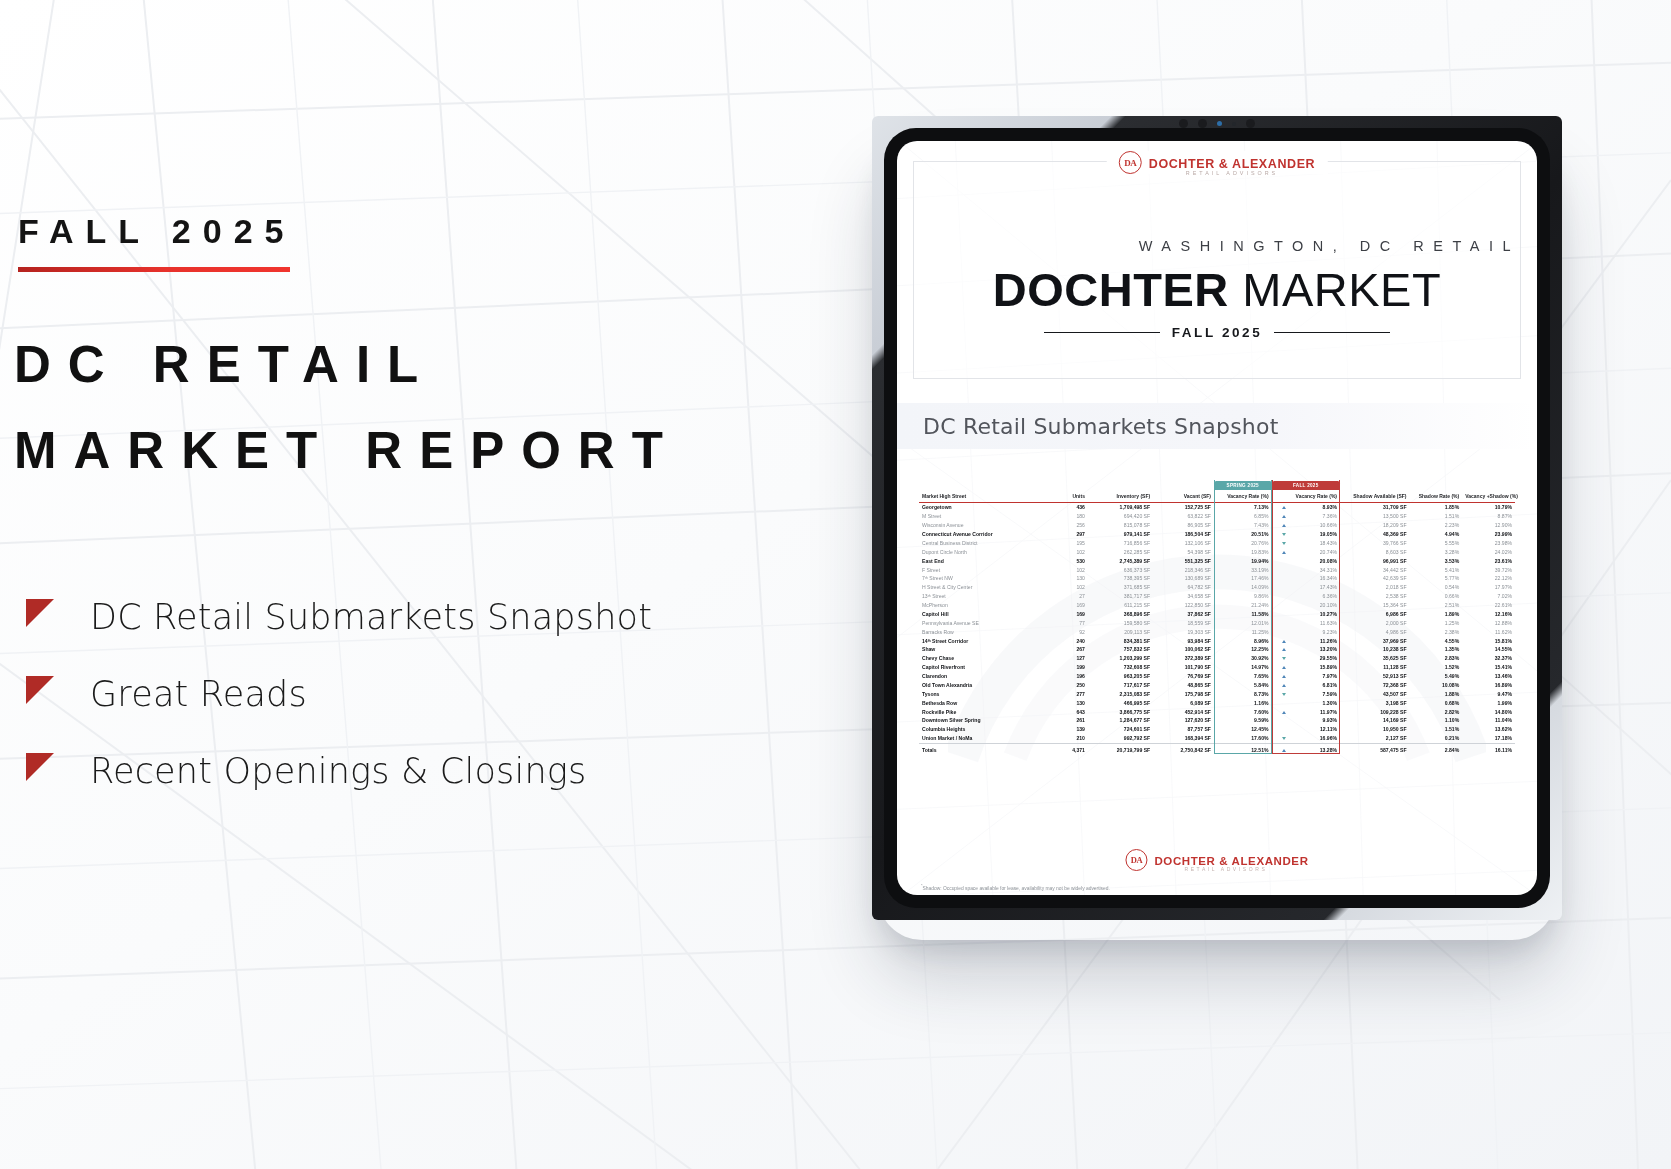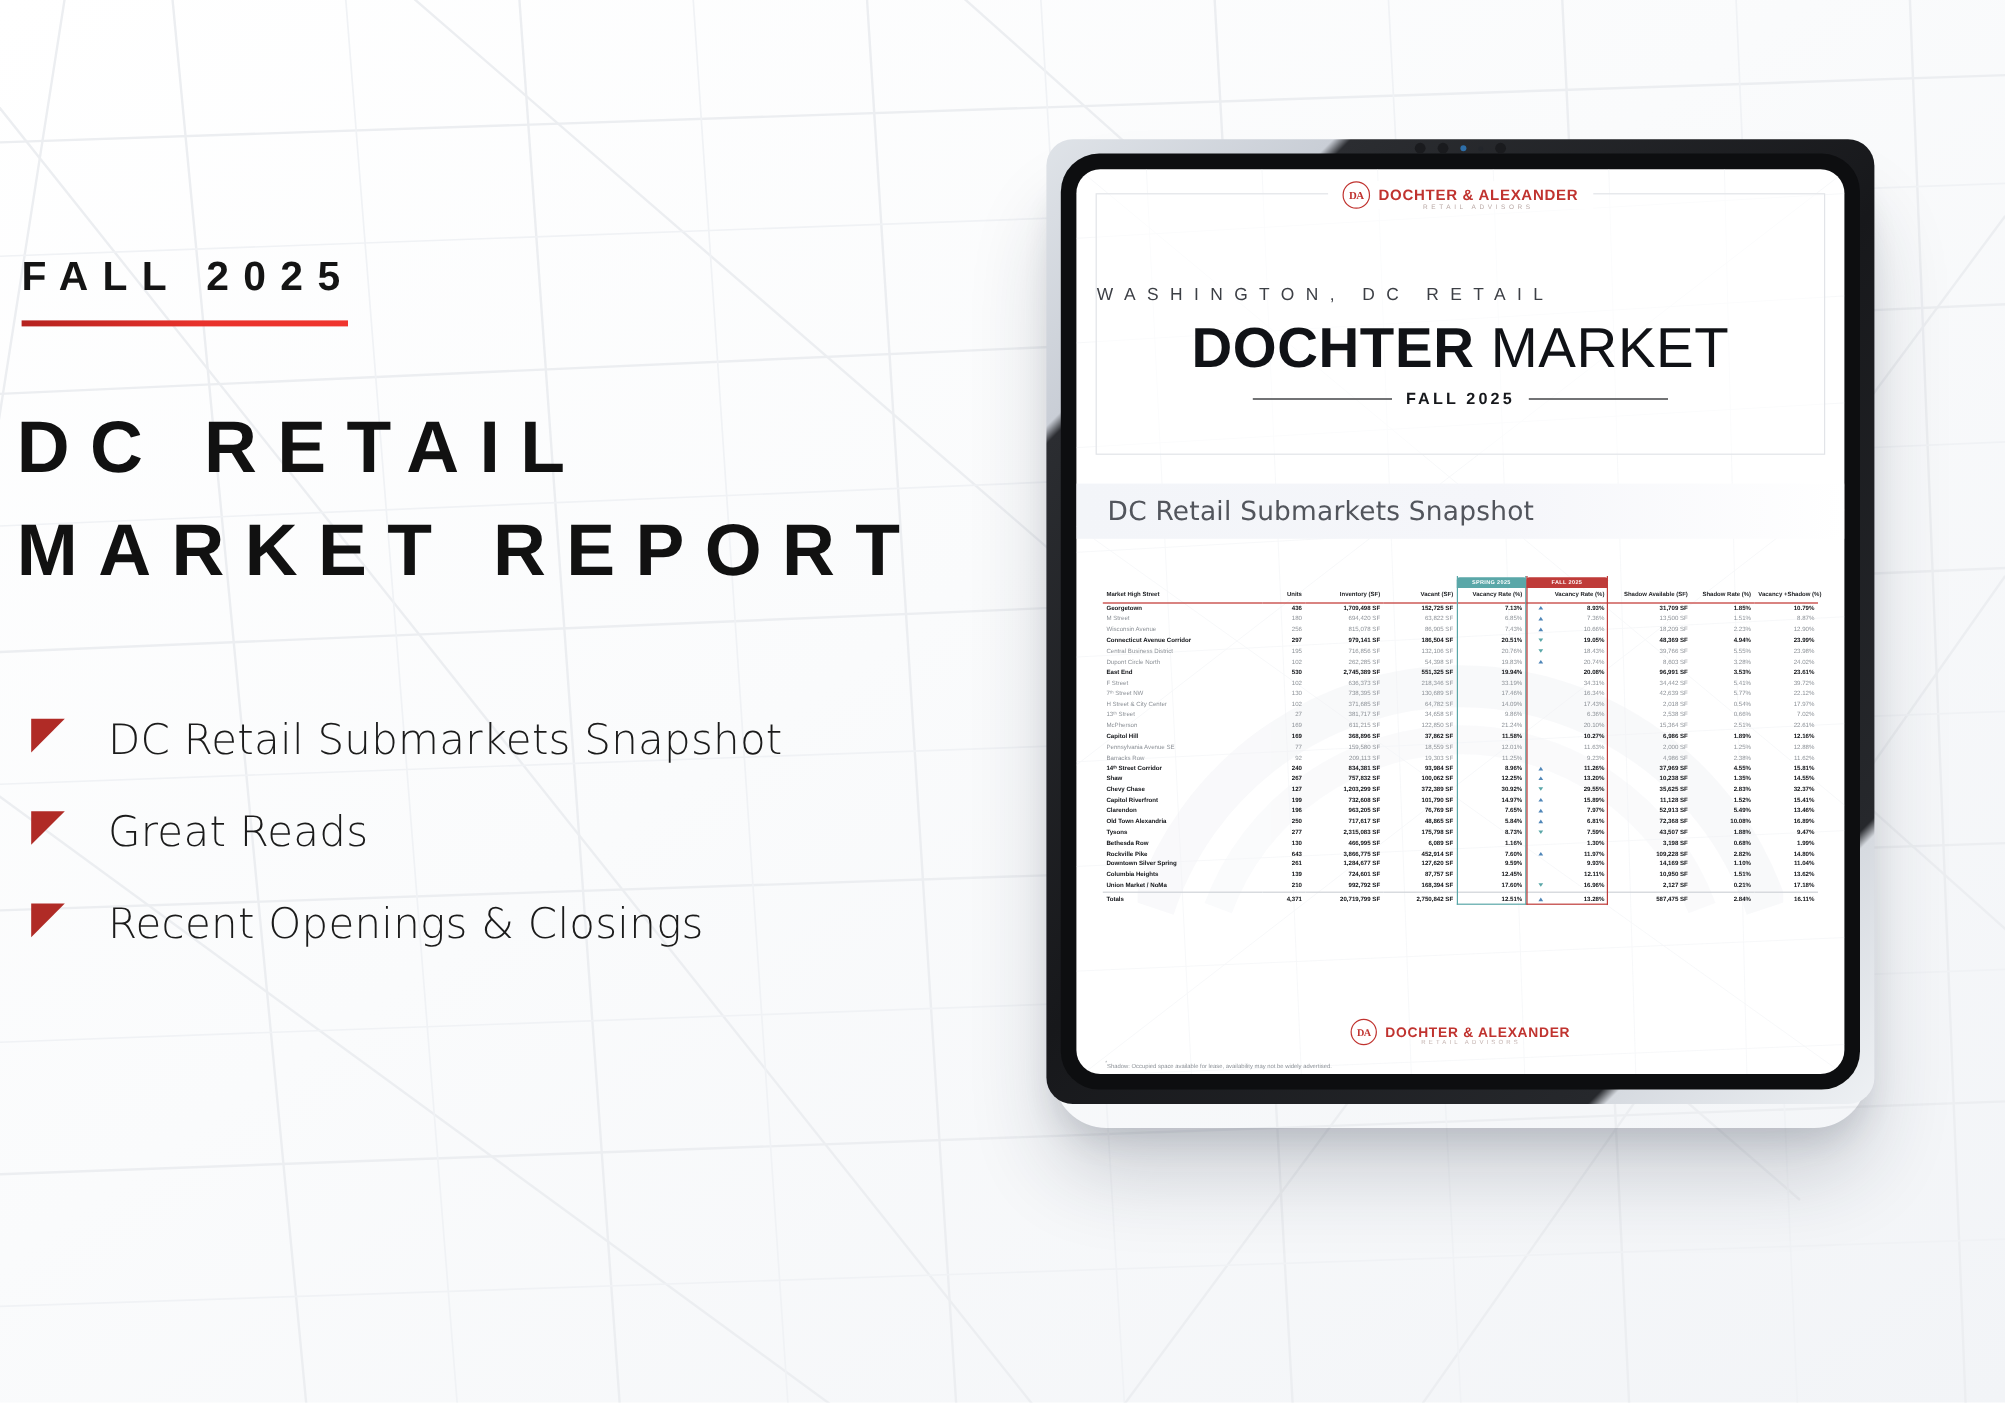--- a/index.html
+++ b/index.html
@@ -34,21 +34,21 @@
   }
   #kicker-rule {
     position:absolute; left:18px; top:267px;
     width:272px; height:5px;
     background:linear-gradient(90deg,#b5231f 0%, #e8322c 55%, #f0352e 100%);
   }
 
   #main-title {
     position:absolute; left:14px; top:288px;
     width:820px;
-    font-size:61px; font-weight:700; letter-spacing:17px;
+    font-size:51px; font-weight:700; letter-spacing:17px;
     line-height:86px; color:#111111;
     white-space:pre-line;
   }
 
   #bullets {
     position:absolute; left:20px; top:578px;
     width:820px;
   }
   .bullet-row {
     display:flex; align-items:center;
@@ -74,21 +74,21 @@
     width:700px; height:812px;
   }
   #tablet-shadow {
     position:absolute; left:10px; top:28px; width:678px; height:800px;
     border-radius:44px;
     box-shadow:0 36px 70px rgba(30,40,60,0.20), 0 10px 26px rgba(30,40,60,0.12);
   }
   #tablet-body {
     position:absolute; left:4px; top:4px;
     width:690px; height:804px;
-    border-radius:22px;
+    border-radius:6px;
     background:linear-gradient(135deg,#dfe3e8 0%, #c9ced6 16%, #2b2d31 17%, #17181b 50%, #26282c 84%, #d6dae0 85%, #eef1f4 100%);
     padding:12px;
   }
   #tablet-bezel {
     width:100%; height:100%;
     border-radius:32px;
     background:#0d0e10;
     padding:13px 13px 13px 13px;
     position:relative;
   }
@@ -132,21 +132,21 @@
   #brand-name {
     font-size:12.5px; font-weight:600; color:#c0332f; letter-spacing:0.6px;
     font-family:"Liberation Sans", sans-serif;
   }
   #brand-sub {
     position:absolute; top:16px; left:50%; transform:translateX(-50%);
     font-size:5.4px; letter-spacing:3px; color:#b9a9a6; white-space:nowrap;
   }
 
   #rpt-eyebrow {
-    position:absolute; top:76px; left:0; right:0; text-align:left;
+    position:absolute; top:76px; left:0; right:0; text-align:right;
     font-size:14.5px; letter-spacing:9.5px; color:#3c3f45; font-weight:400;
   }
   #rpt-title {
     position:absolute; top:100px; left:0; right:0; text-align:center;
     font-size:47px; line-height:56px; color:#101216; letter-spacing:0.5px;
   }
   #rpt-title b { font-weight:700; }
   #rpt-title span { font-weight:300; }
   #rpt-season {
     position:absolute; top:163px; left:0; right:0;

